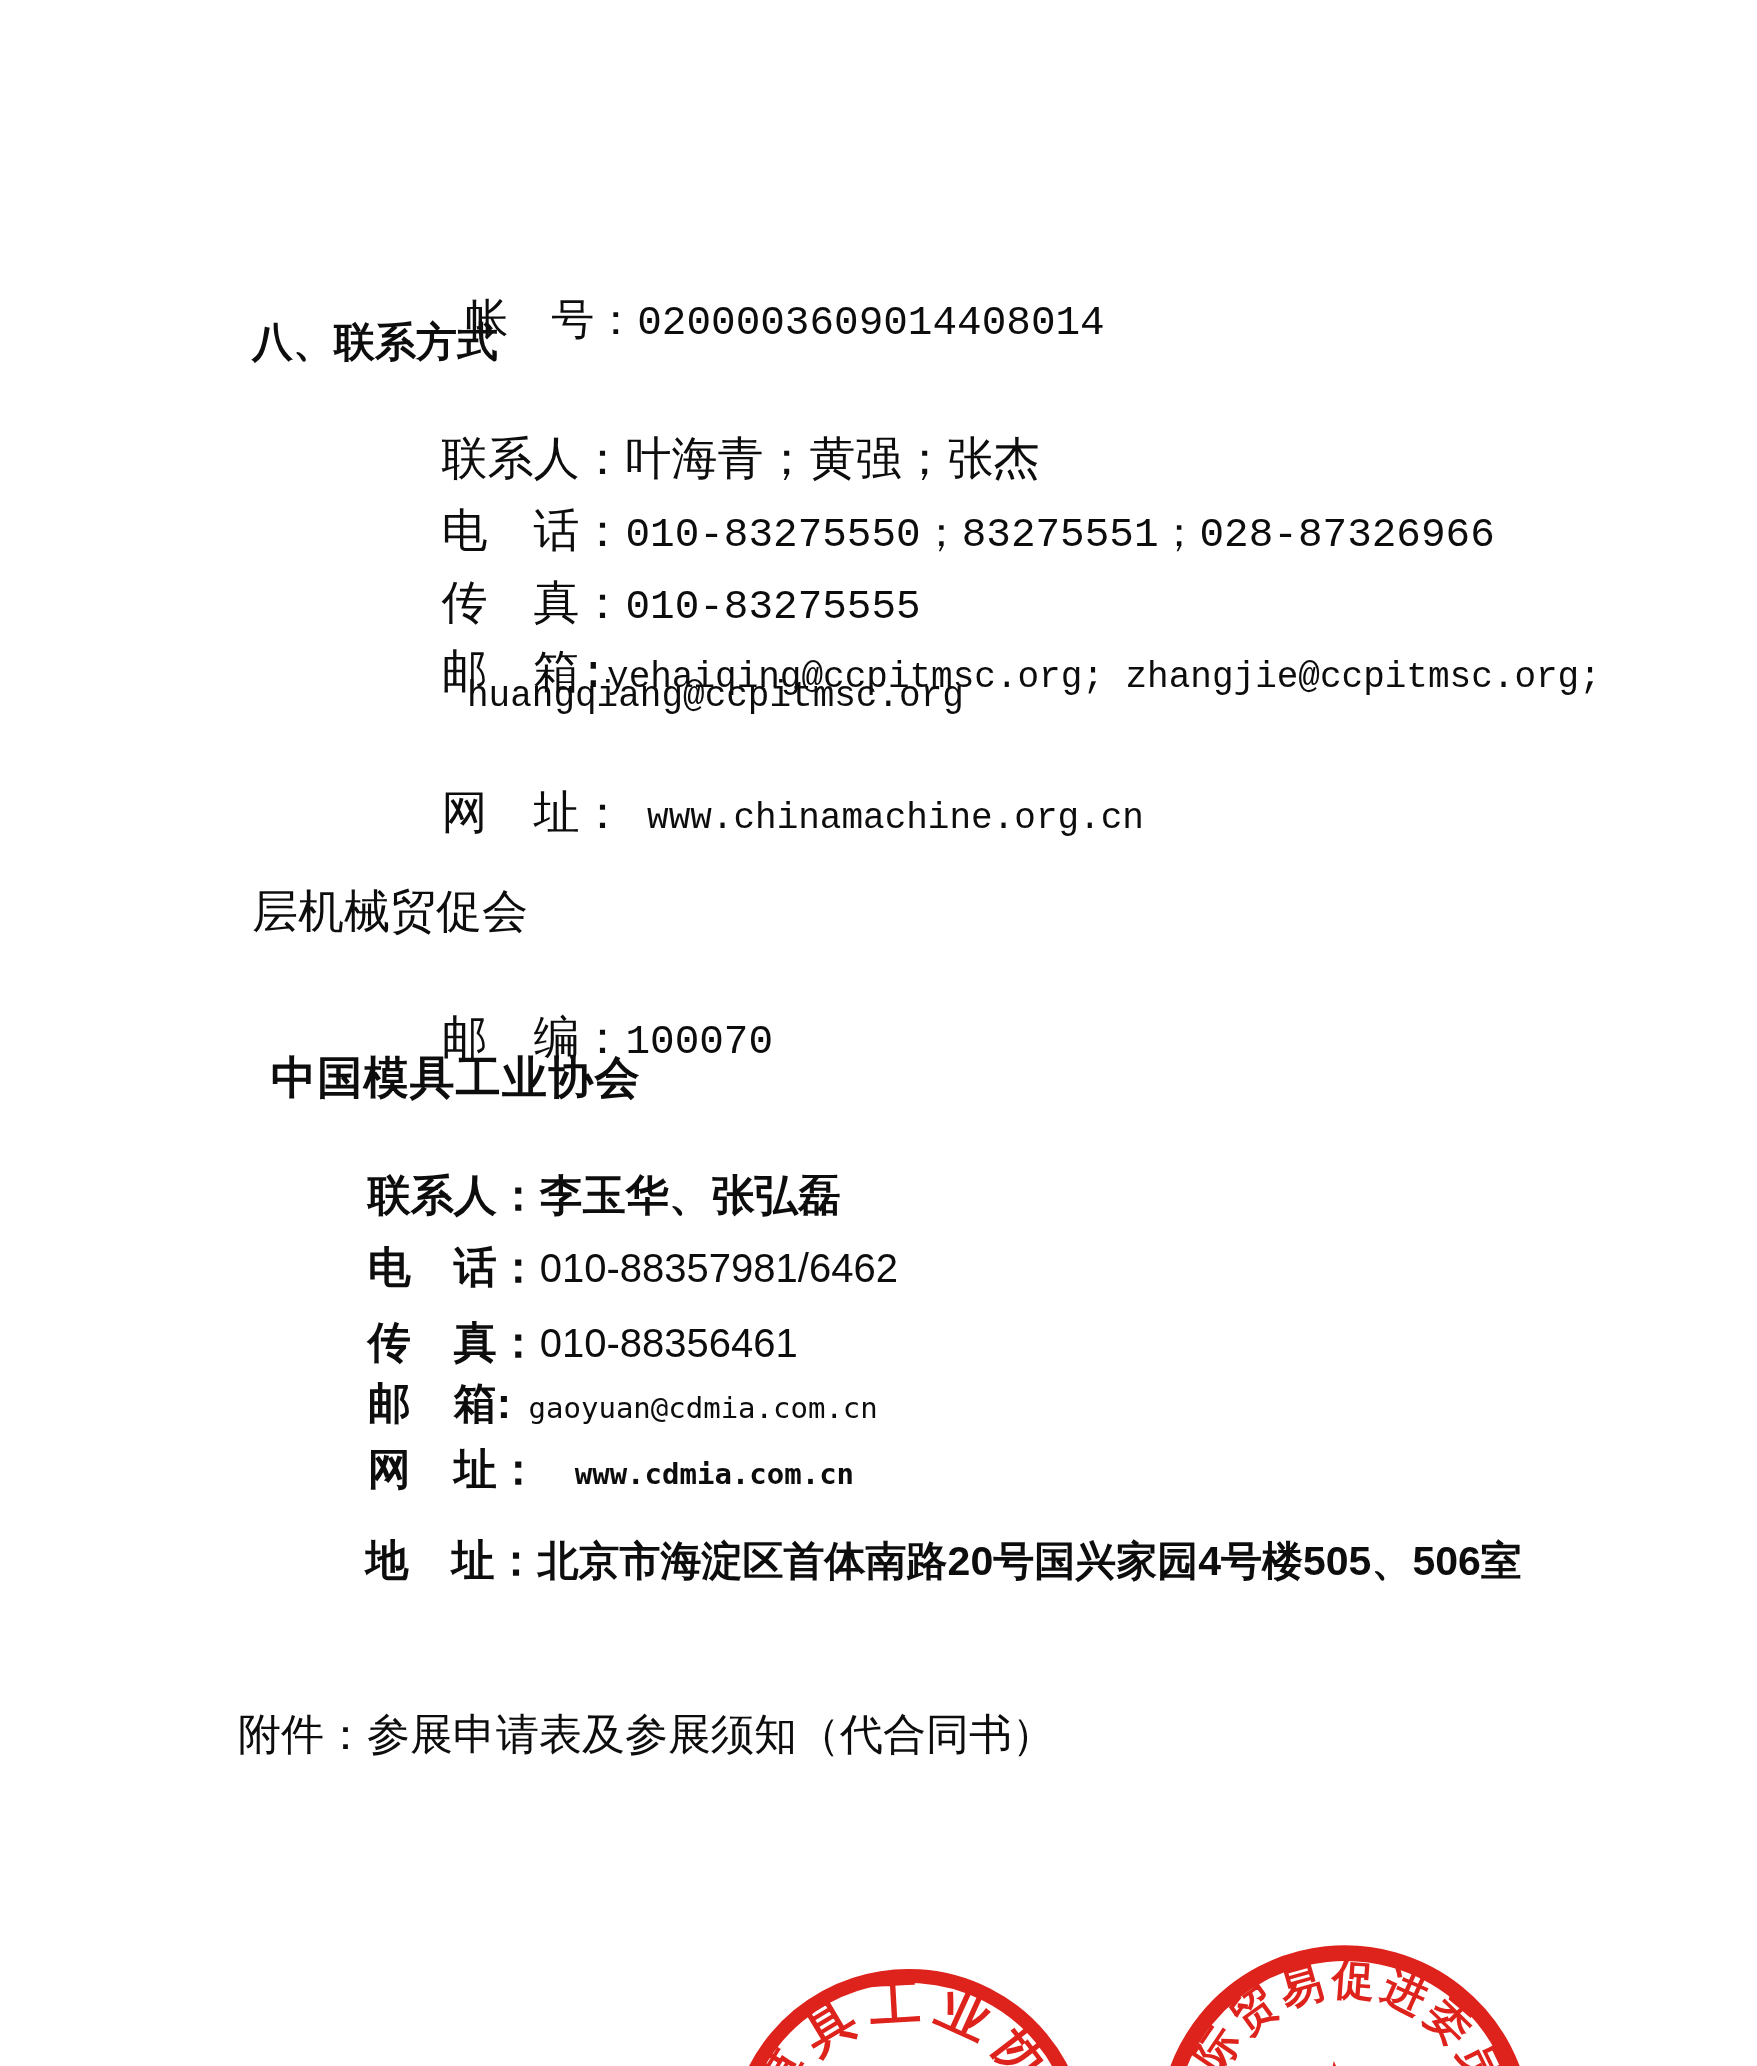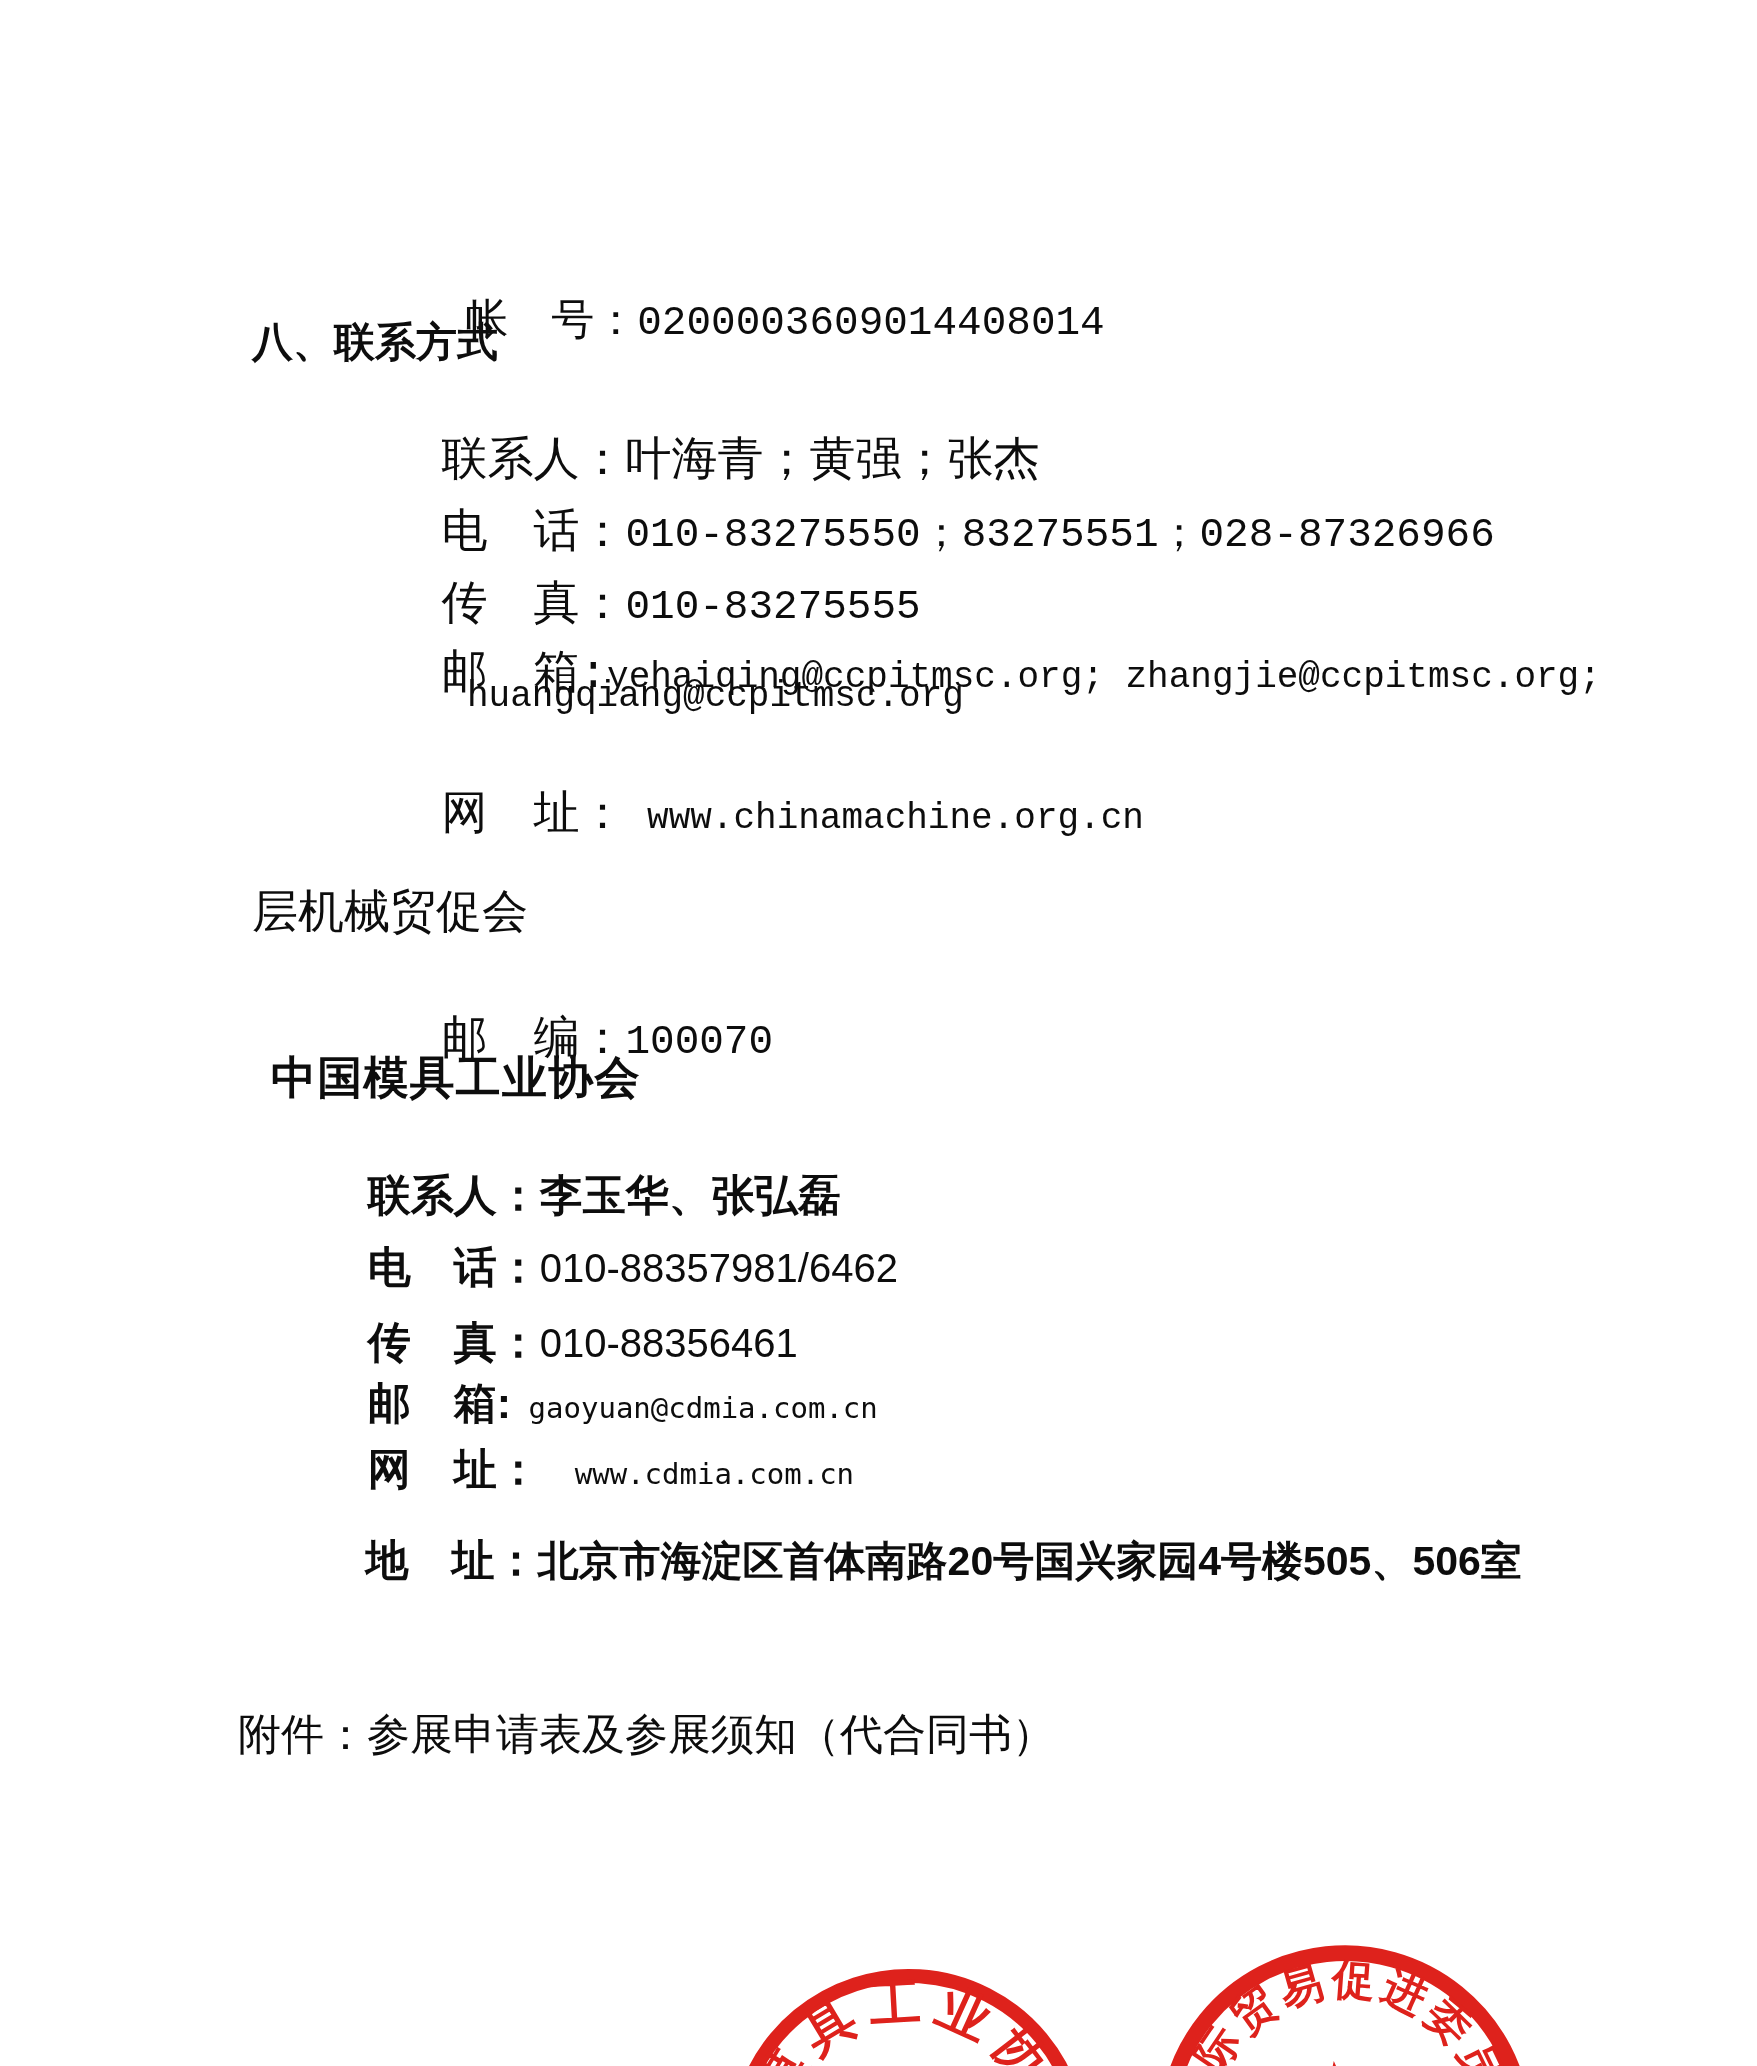--- a/index.html
+++ b/index.html
@@ -78,21 +78,21 @@
   <div class="line sans-b fs105" style="left:320px; top:1198px;">
     <span>电　话：</span><span class="sans fs96" style="font-weight:normal;">010-88357981/6462</span>
   </div>
   <div class="line sans-b fs105" style="left:320px; top:1273px;">
     <span>传　真：</span><span class="sans fs96" style="font-weight:normal;">010-88356461</span>
   </div>
   <div class="line sans-b fs105" style="left:320px; top:1334px;">
     <span>邮　箱:</span><span class="mono fs84" style="font-weight:normal;"> gaoyuan@cdmia.com.cn</span>
   </div>
   <div class="line sans-b fs105" style="left:320px; top:1400px;">
-    <span>网　址：</span><span class="mono fs84" style="font-weight:normal;margin-top:24px;">  www.cdmia.com.cn</span>
+    <span>网　址：</span><span class="mono fs84" style="font-weight:bold;margin-top:24px;">  www.cdmia.com.cn</span>
   </div>
   <div class="line sans-b fs100" style="left:320px; top:1493px;text-align:center;">
     <span class="fs105">地　址：</span><span>北京市海淀区首体南路20号国兴家园4号楼505、506室</span>
   </div>
 
   <div class="line serif fs105" style="left:238px; top:1715px;">附件：参展申请表及参展须知（代合同书）</div>
 
   <svg class="seal" style="left:726px; top:1966px;" width="365" height="365" viewBox="0 0 884 884">
     <g transform="rotate(-18 442 442)">
       <circle class="ring" cx="442" cy="442" r="418" stroke="#de221c" stroke-width="34"></circle>

